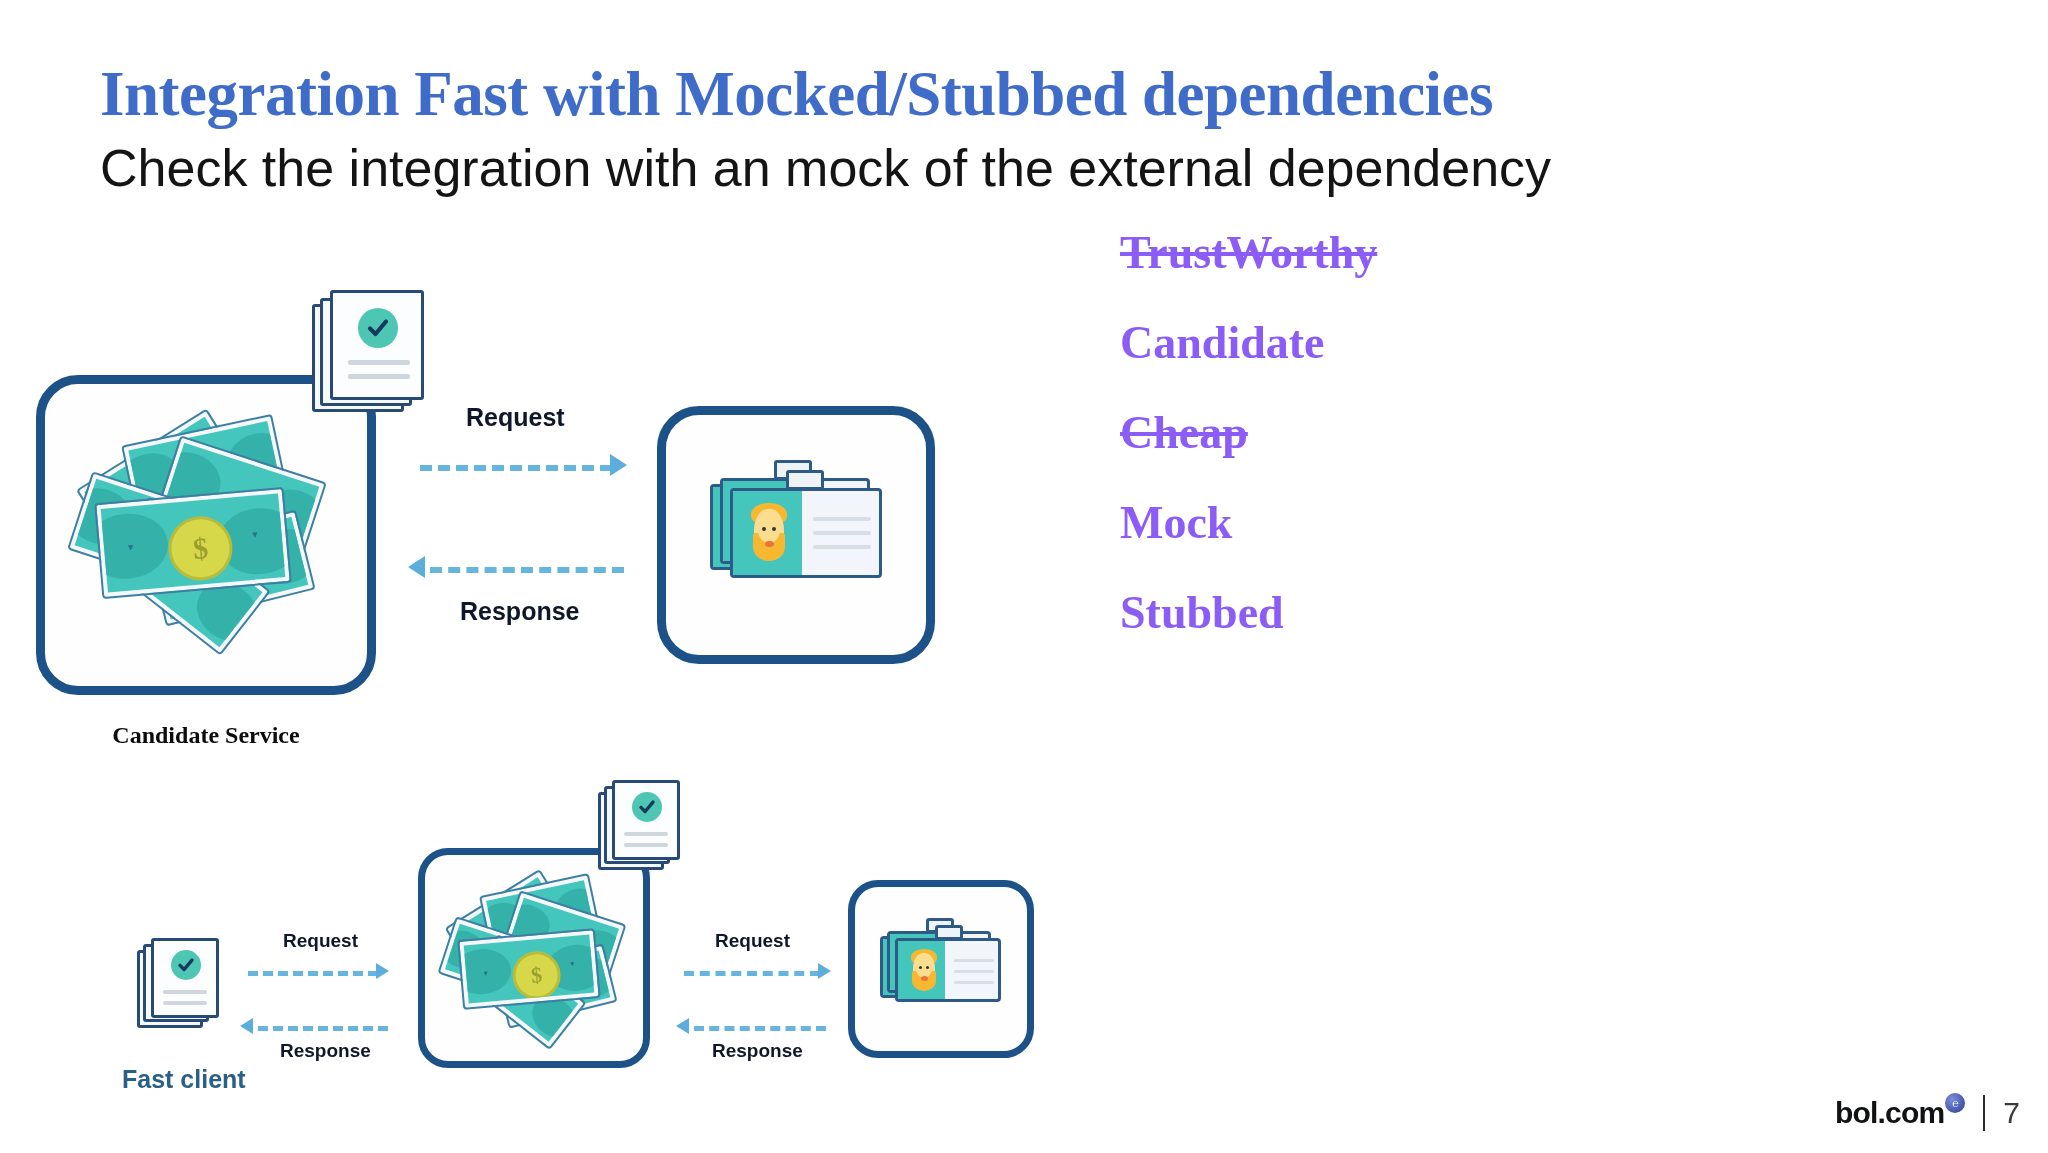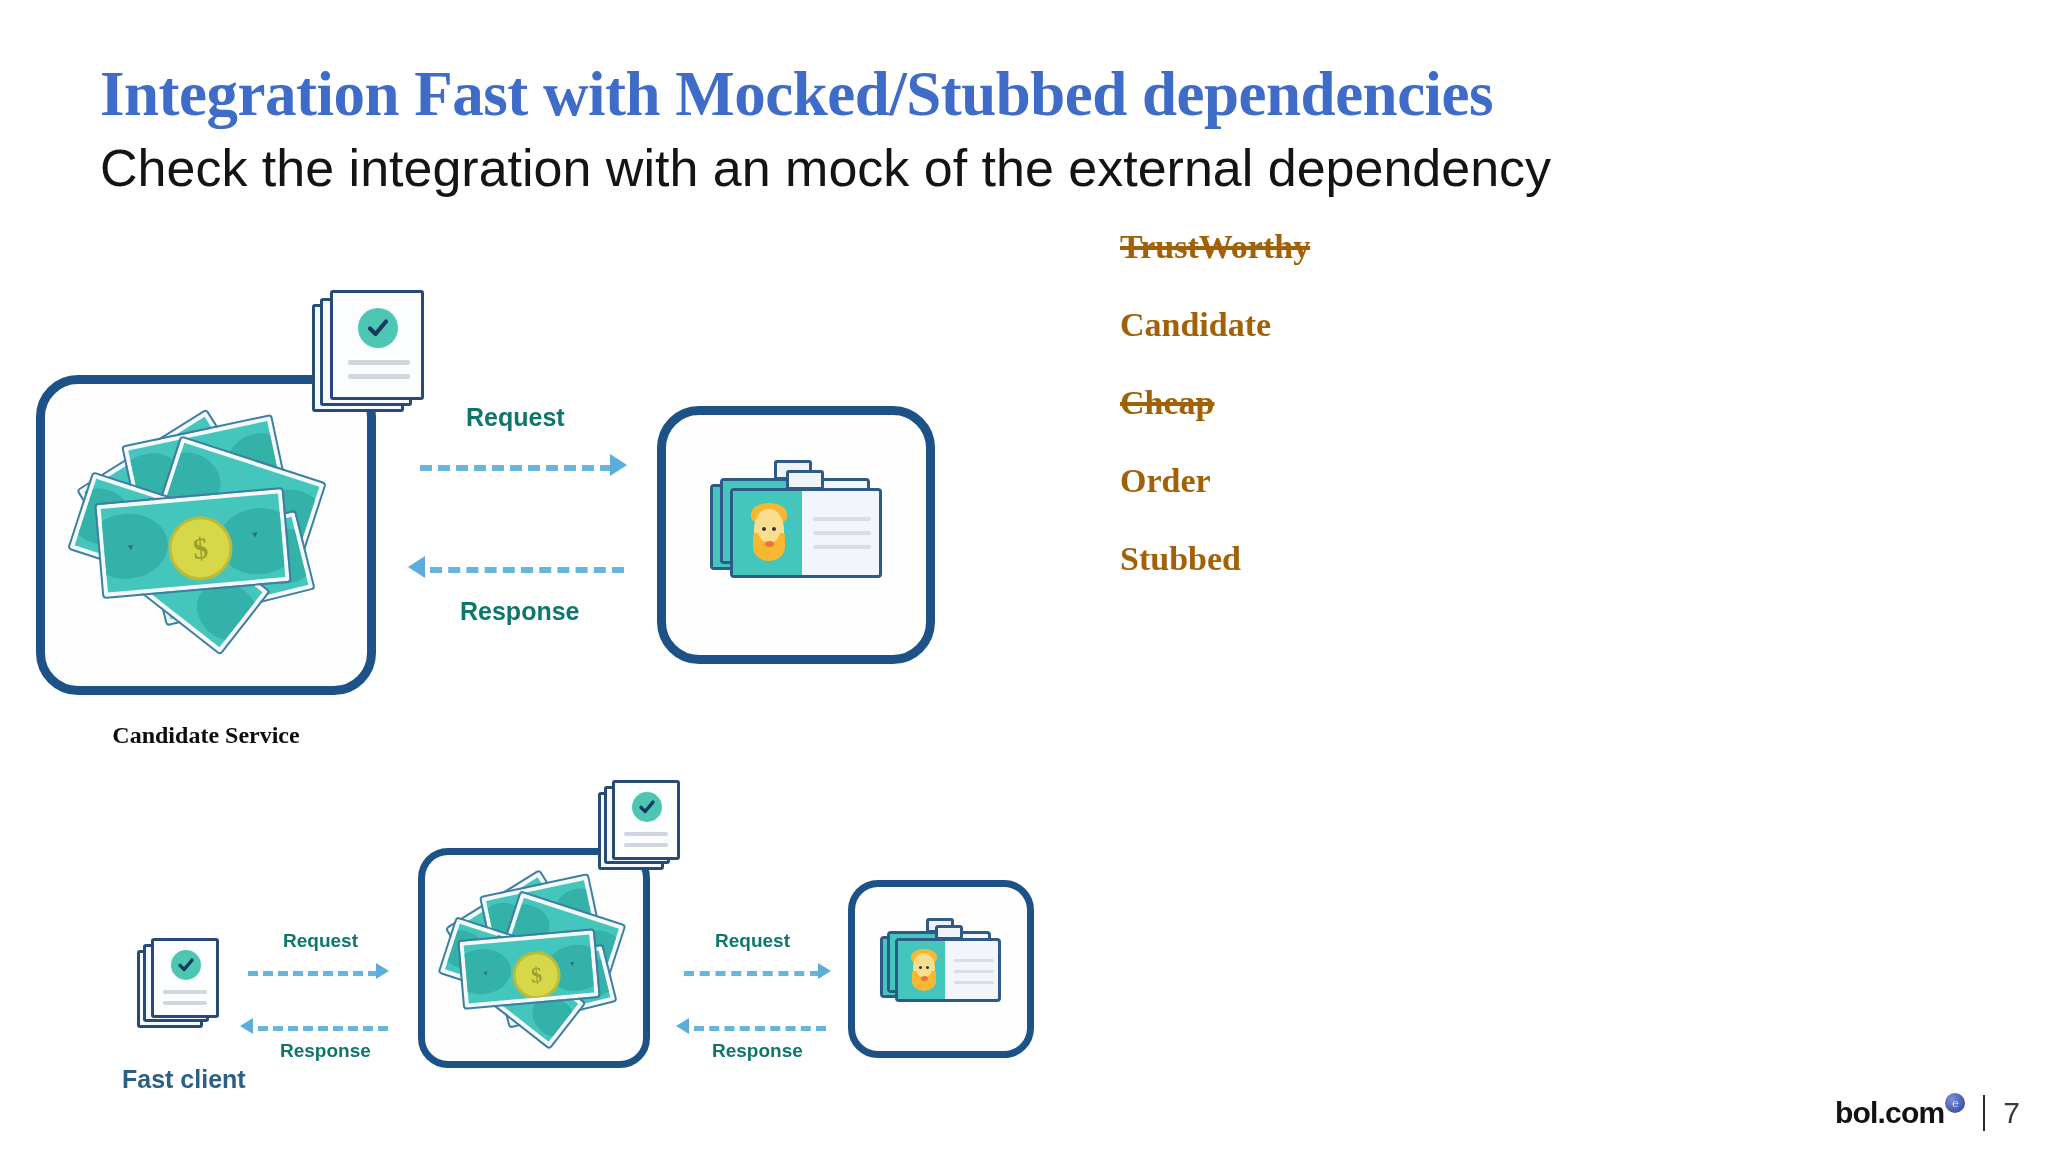--- a/index.html
+++ b/index.html
@@ -29,22 +29,22 @@
     font-size:52px;
     color:#141414;
     white-space:nowrap;
   }
 
   
   .attrs{position:absolute;left:1120px;top:230px;width:520px;}
   .attr{
     font-family:"Liberation Serif", serif;
     font-weight:bold;
-    font-size:34px;
-    color:#a16207;
+    font-size:46px;
+    color:#8b5cf6;
     line-height:1;
     margin-bottom:44px;
     white-space:nowrap;
     position:relative;
     display:block;
   }
   .attr.struck{text-decoration:line-through;text-decoration-thickness:4px;}
 
   
   .diagram{position:absolute;}
@@ -155,21 +155,21 @@
   }
   .dashline.thin{border-top-width:5px;}
   .head{position:absolute;width:0;height:0;}
   .head.right{border-left:17px solid #5caddb;border-top:11px solid transparent;border-bottom:11px solid transparent;}
   .head.left{border-right:17px solid #5caddb;border-top:11px solid transparent;border-bottom:11px solid transparent;}
   .head.right.sm{border-left:13px solid #5caddb;border-top:8px solid transparent;border-bottom:8px solid transparent;}
   .head.left.sm{border-right:13px solid #5caddb;border-top:8px solid transparent;border-bottom:8px solid transparent;}
   .arrowlabel{
     position:absolute;
     font-family:"Liberation Sans", sans-serif;
-    font-weight:600;font-size:25px;color:#0f766e;white-space:nowrap;
+    font-weight:600;font-size:25px;color:#0f172a;white-space:nowrap;
   }
   .arrowlabel.sm{font-size:19px;}
 
   
   .footer{position:absolute;right:28px;bottom:22px;display:flex;align-items:center;gap:18px;}
   .logo{display:flex;align-items:flex-start;}
   .logo .word{
     font-family:"Liberation Sans", sans-serif;
     font-weight:bold;font-size:30px;color:#111214;letter-spacing:-0.8px;
   }
@@ -192,21 +192,21 @@
 
 <div class="slide">
 
   <div class="title">Integration Fast with Mocked/Stubbed dependencies</div>
   <div class="subtitle">Check the integration with an mock of the external dependency</div>
 
   <div class="attrs">
     <div class="attr struck">TrustWorthy</div>
     <div class="attr">Candidate</div>
     <div class="attr struck">Cheap</div>
-    <div class="attr">Order</div>
+    <div class="attr">Mock</div>
     <div class="attr">Stubbed</div>
   </div>
 
   <div class="diagram" style="left:0;top:0;width:1100px;height:760px;">
 
     <div class="svcbox" style="left:36px;top:375px;width:340px;height:320px;"></div>
 
     <div class="connector" style="left:370px;top:380px;width:0px;height:20px;border-width:0 0 0 9px;"></div>
 
     <div class="money" style="left:70px;top:425px;width:260px;height:230px;">

